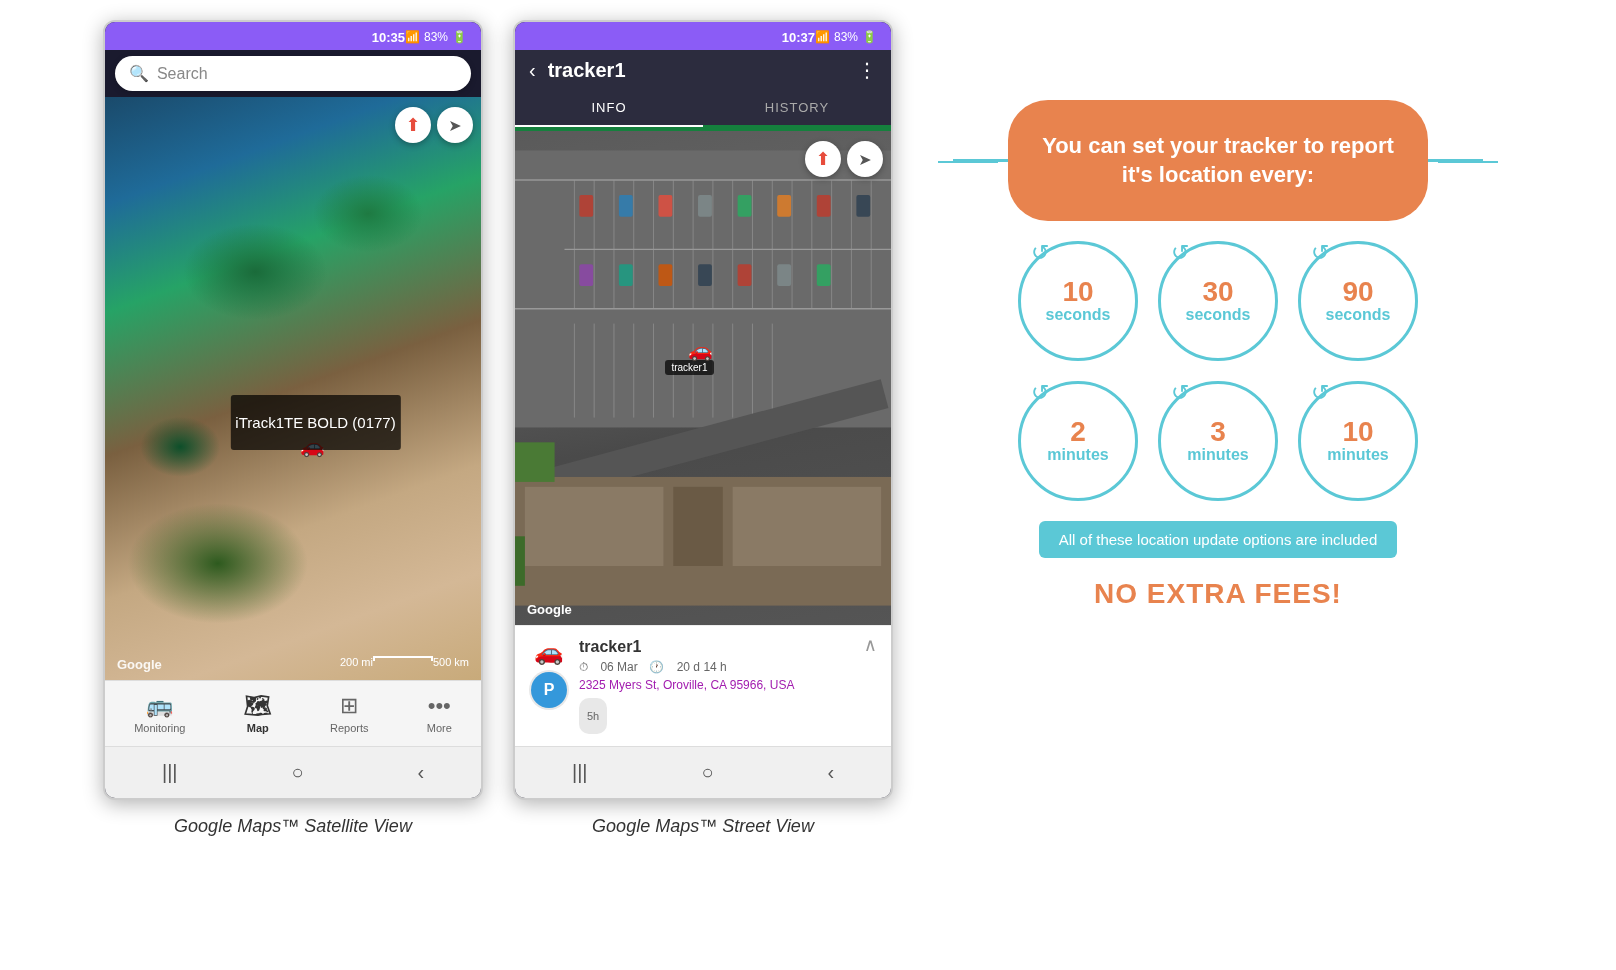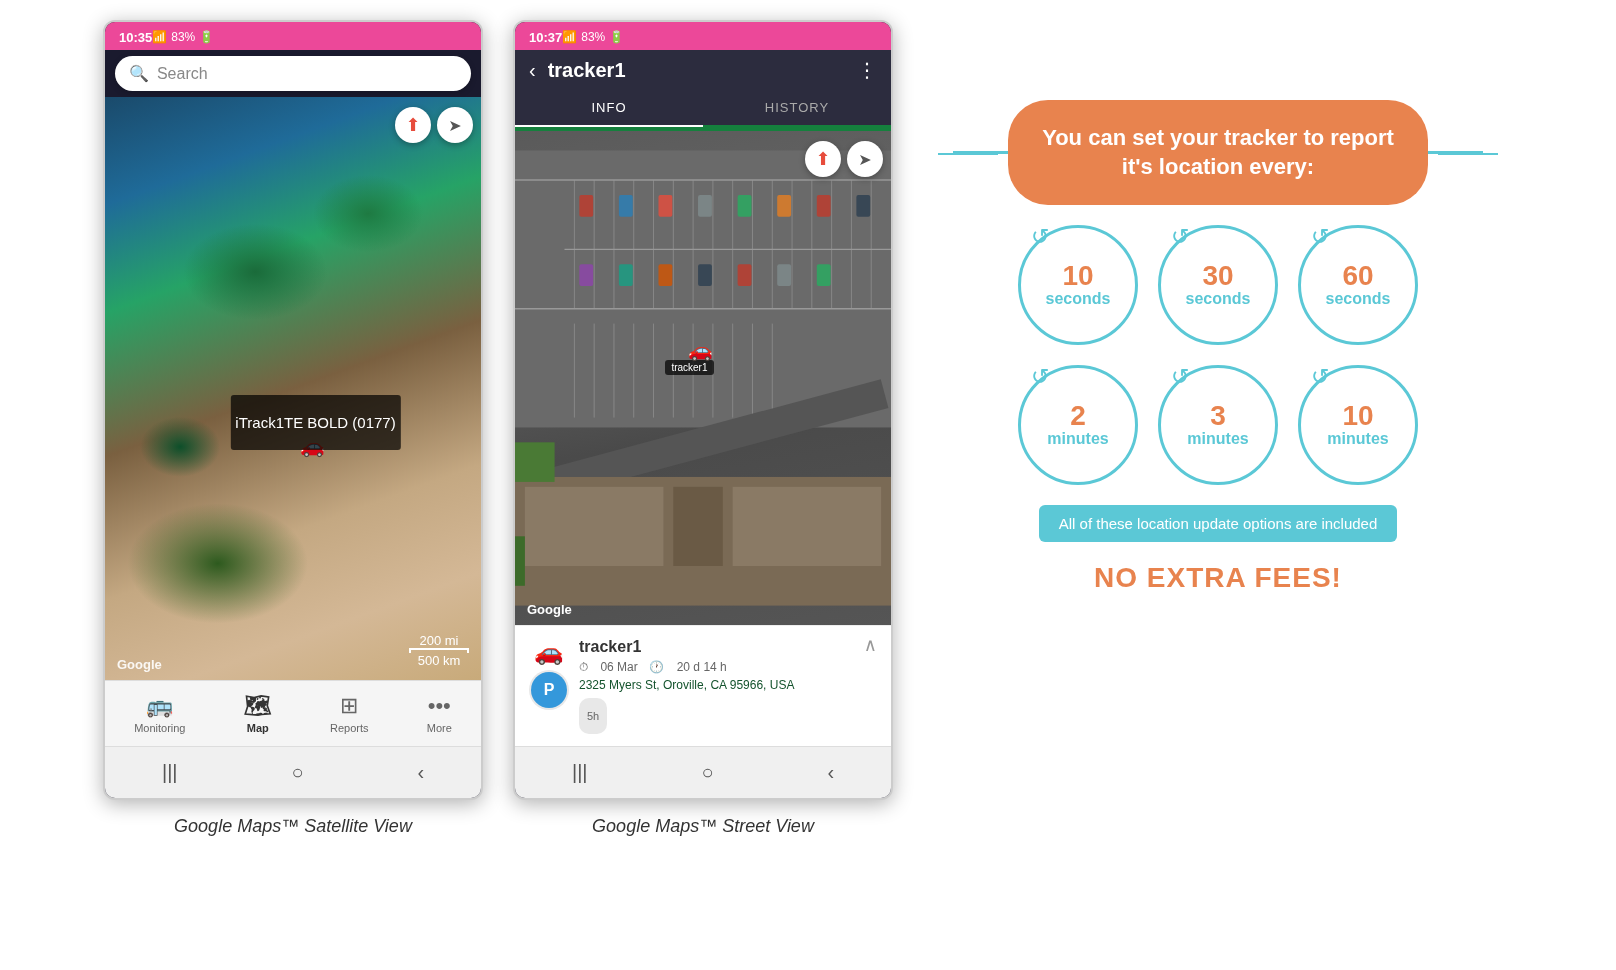--- a/index.html
+++ b/index.html
@@ -36,24 +36,24 @@
       margin-top: 16px;
       font-size: 18px;
       color: #333;
       text-align: center;
       font-style: italic;
     }
 
     
     .status-bar {
       display: flex;
-      justify-content: flex-start;
+      justify-content: flex-end;
       align-items: center;
       padding: 6px 14px 4px;
-      background: #ec4899;
+      background: #8b5cf6;
       color: white;
       font-size: 13px;
       font-weight: 500;
       min-height: 28px;
     }
     .status-bar .time { font-weight: bold; }
     .status-icons { display: flex; align-items: center; gap: 4px; font-size: 12px; }
 
     
     .phone1-search-bar {
@@ -156,23 +156,23 @@
       left: 12px;
       color: rgba(255,255,255,0.9);
       font-size: 13px;
       font-weight: bold;
     }
     .scale-bar {
       position: absolute;
       bottom: 12px;
       right: 12px;
       display: flex;
-      flex-direction: column;
-      align-items: center;
-      font-size: 13px;
+      flex-direction: row;
+      align-items: flex-start;
+      font-size: 11px;
       color: white;
     }
     .scale-line {
       width: 60px;
       border-top: 2px solid white;
       border-left: 2px solid white;
       border-right: 2px solid white;
       height: 5px;
     }
 
@@ -345,21 +345,21 @@
       display: flex;
       align-items: center;
       justify-content: center;
       color: white;
       font-size: 16px;
       font-weight: bold;
     }
     .tracker-detail { flex: 1; }
     .tracker-name { font-size: 16px; font-weight: bold; color: #333; }
     .tracker-meta { display: flex; gap: 12px; font-size: 12px; color: #666; margin-top: 4px; }
-    .tracker-address { font-size: 12px; color: #14532d; margin-top: 4px; }
+    .tracker-address { font-size: 12px; color: #a21caf; margin-top: 4px; }
     .tag-5h {
       background: #e8e8e8;
       color: #666;
       font-size: 11px;
       padding: 12px 8px;
       border-radius: 10px;
       margin-top: 6px;
       display: inline-block;
     }
     .car-icon-small { font-size: 24px; }
@@ -370,21 +370,21 @@
       padding: 20px 30px;
       display: flex;
       flex-direction: column;
       align-items: center;
       gap: 20px;
     }
 
     .headline-box {
       background: #e8834e;
       border-radius: 40px;
-      padding: 24px 28px;
+      padding: 32px 28px;
       text-align: center;
       color: white;
       font-size: 22px;
       font-weight: bold;
       line-height: 1.3;
       max-width: 420px;
       position: relative;
     }
     .headline-box::before,
     .headline-box::after {
@@ -680,21 +680,21 @@
       <span class="number">10</span>
       <span class="unit">seconds</span>
     </div>
     <div class="time-circle">
       <span class="circle-arrow">↺</span>
       <span class="number">30</span>
       <span class="unit">seconds</span>
     </div>
     <div class="time-circle">
       <span class="circle-arrow">↺</span>
-      <span class="number">60</span>
+      <span class="number">90</span>
       <span class="unit">seconds</span>
     </div>
   </div>
 
   <div class="circles-row">
     <div class="time-circle">
       <span class="circle-arrow">↺</span>
       <span class="number">2</span>
       <span class="unit">minutes</span>
     </div>

